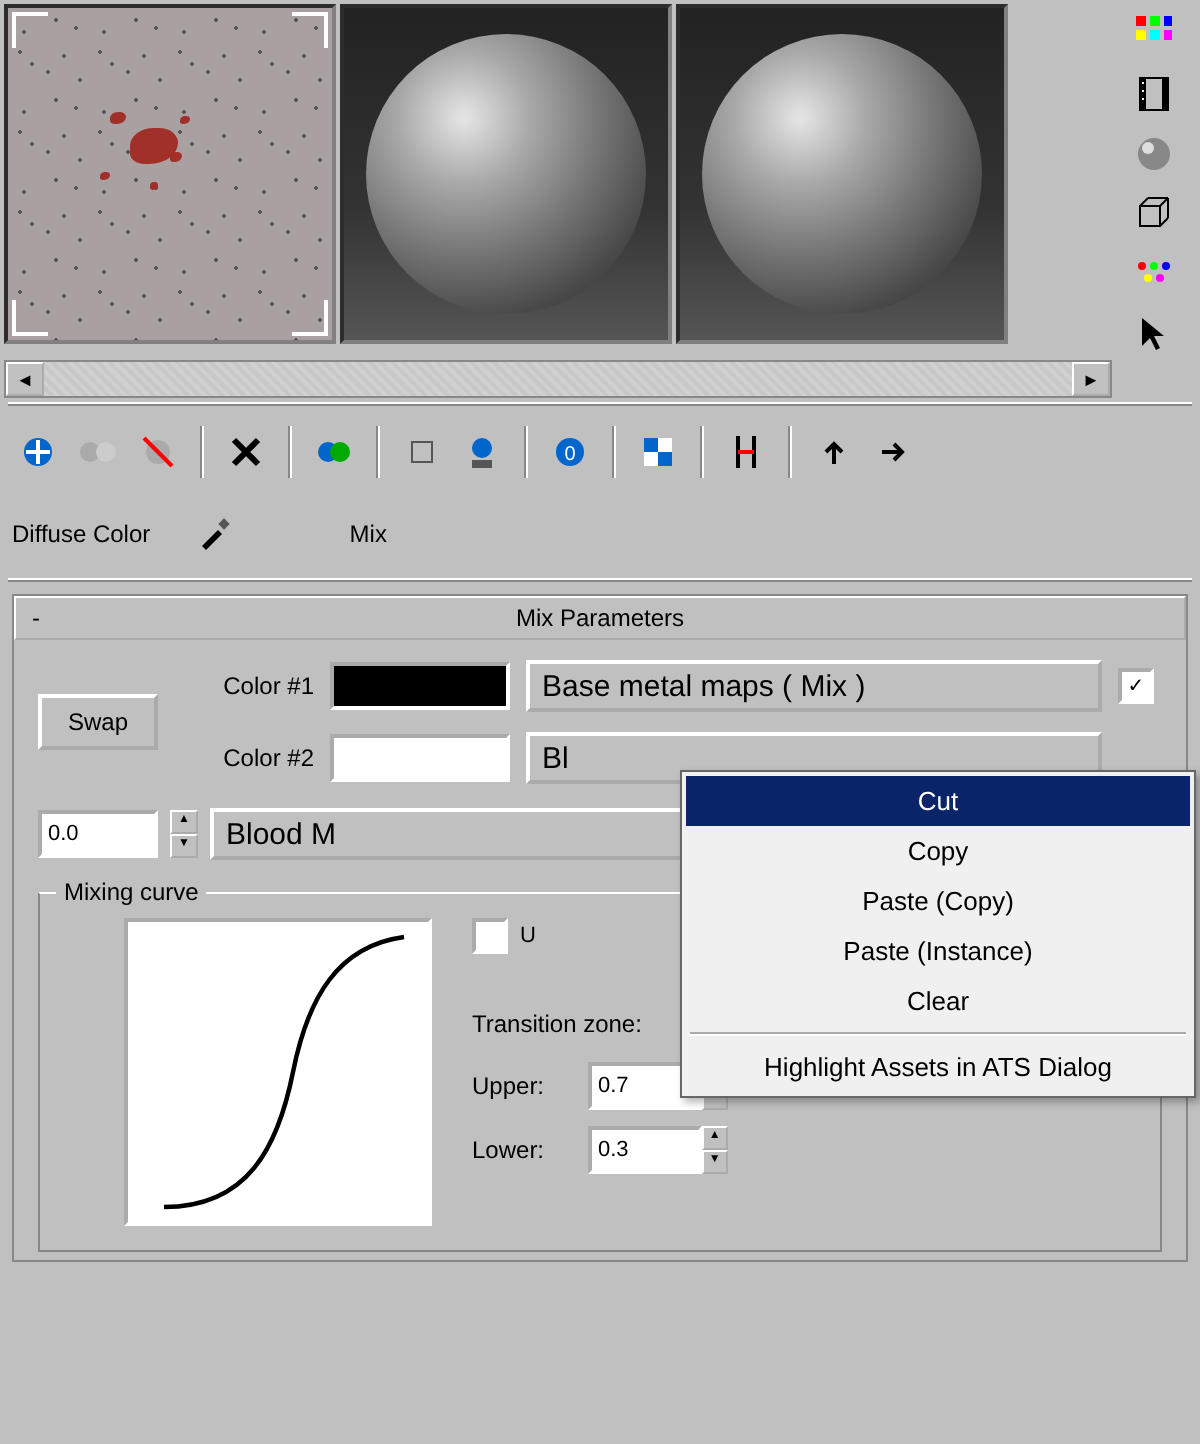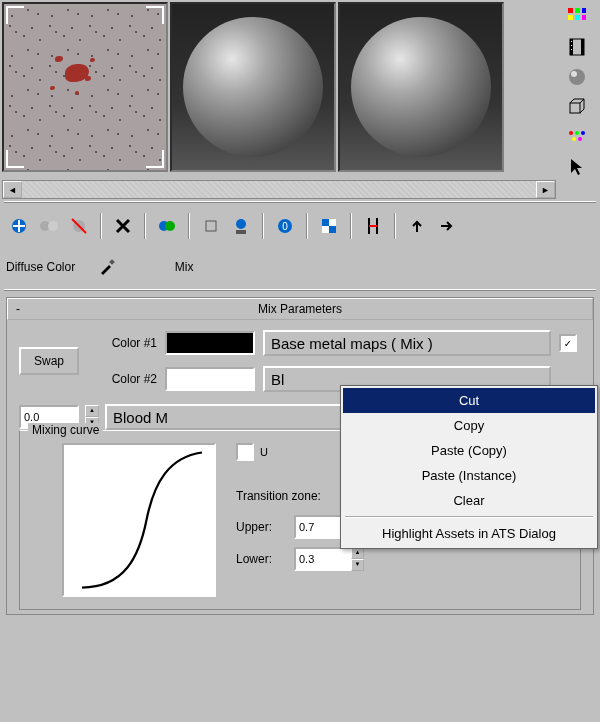--- a/index.html
+++ b/index.html
@@ -288,20 +288,21 @@
   }
   .spinner-updown div{
     height:10px;border:1px outset #fff;background:#c0c0c0;
     font-size:6px;line-height:8px;text-align:center;
   }
 
   
   .fieldset {
     border: 1px solid #888;
     border-top: 1px solid #fff;
+    margin-top: 16px;
     padding: 12px;
     position: relative;
   }
   .fieldset .legend {
     position: absolute;
     top: -8px;
     left: 8px;
     background: #c0c0c0;
     padding: 0 4px;
     font-size: 12px;

